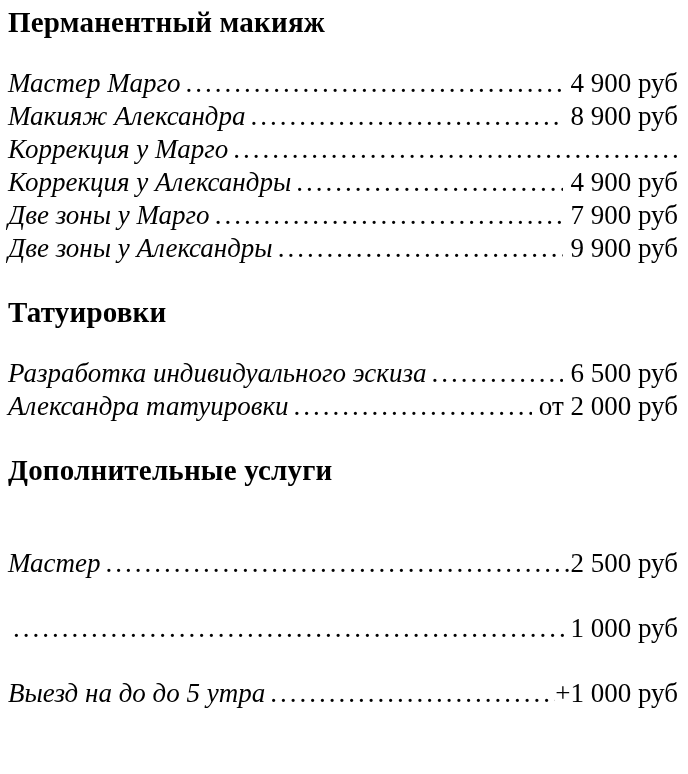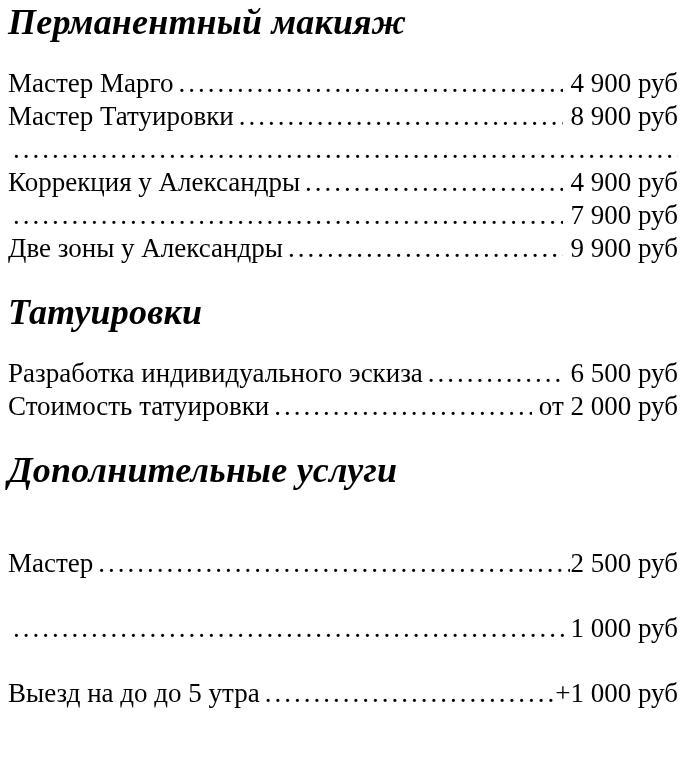--- a/index.html
+++ b/index.html
@@ -12,36 +12,36 @@
     height: 774px;
     box-sizing: border-box;
     padding: 5px 10px 0 8px;
     color: #000000;
     font-family: "Liberation Serif", serif;
     overflow: hidden;
   }
   .doc { width: 100%; }
   .section { margin: 0 0 30px 0; }
   .section-title {
-    font-size: 36px;
+    font-size: 29px;
     line-height: 34px;
     font-weight: bold;
-    font-style: italic;
     margin: 0 0 28px 0;
     letter-spacing: 0.2px;
   }
   .rows { width: 100%; }
   .row {
     display: flex;
     align-items: baseline;
     font-size: 27px;
     line-height: 33px;
     width: 100%;
   }
   .label {
+    font-style: italic;
     white-space: nowrap;
     flex: 0 0 auto;
   }
   .dots {
     flex: 1 1 auto;
     overflow: hidden;
     white-space: nowrap;
     margin-left: 5px;
     font-style: normal;
     min-width: 10px;
@@ -67,36 +67,38 @@
   <section class="section">
     <h2 class="section-title">Перманентный макияж</h2>
     <div class="rows">
   <div class="row">
     <span class="label">Мастер Марго</span>
     <span class="dots"></span>
     <span class="price">4 900 руб</span>
   </div>
 
   <div class="row">
-    <span class="label">Мастер Татуировки</span>
+    <span class="label">Макияж Александра</span>
     <span class="dots"></span>
     <span class="price">8 900 руб</span>
   </div>
 
   <div class="row">
+    <span class="label">Коррекция у Марго</span>
     <span class="dots"></span>
   </div>
 
   <div class="row">
     <span class="label">Коррекция у Александры</span>
     <span class="dots"></span>
     <span class="price">4 900 руб</span>
   </div>
 
   <div class="row">
+    <span class="label">Две зоны у Марго</span>
     <span class="dots"></span>
     <span class="price">7 900 руб</span>
   </div>
 
   <div class="row">
     <span class="label">Две зоны у Александры</span>
     <span class="dots"></span>
     <span class="price">9 900 руб</span>
   </div>
 </div>
@@ -105,21 +107,21 @@
   <section class="section">
     <h2 class="section-title">Татуировки</h2>
     <div class="rows">
   <div class="row">
     <span class="label">Разработка индивидуального эскиза</span>
     <span class="dots"></span>
     <span class="price">6 500 руб</span>
   </div>
 
   <div class="row">
-    <span class="label">Стоимость татуировки</span>
+    <span class="label">Александра татуировки</span>
     <span class="dots"></span>
     <span class="price">от 2 000 руб</span>
   </div>
 </div>
   </section>
 
 
   <section class="section tight">
     <h2 class="section-title">Дополнительные услуги</h2>
     <div class="rows">

